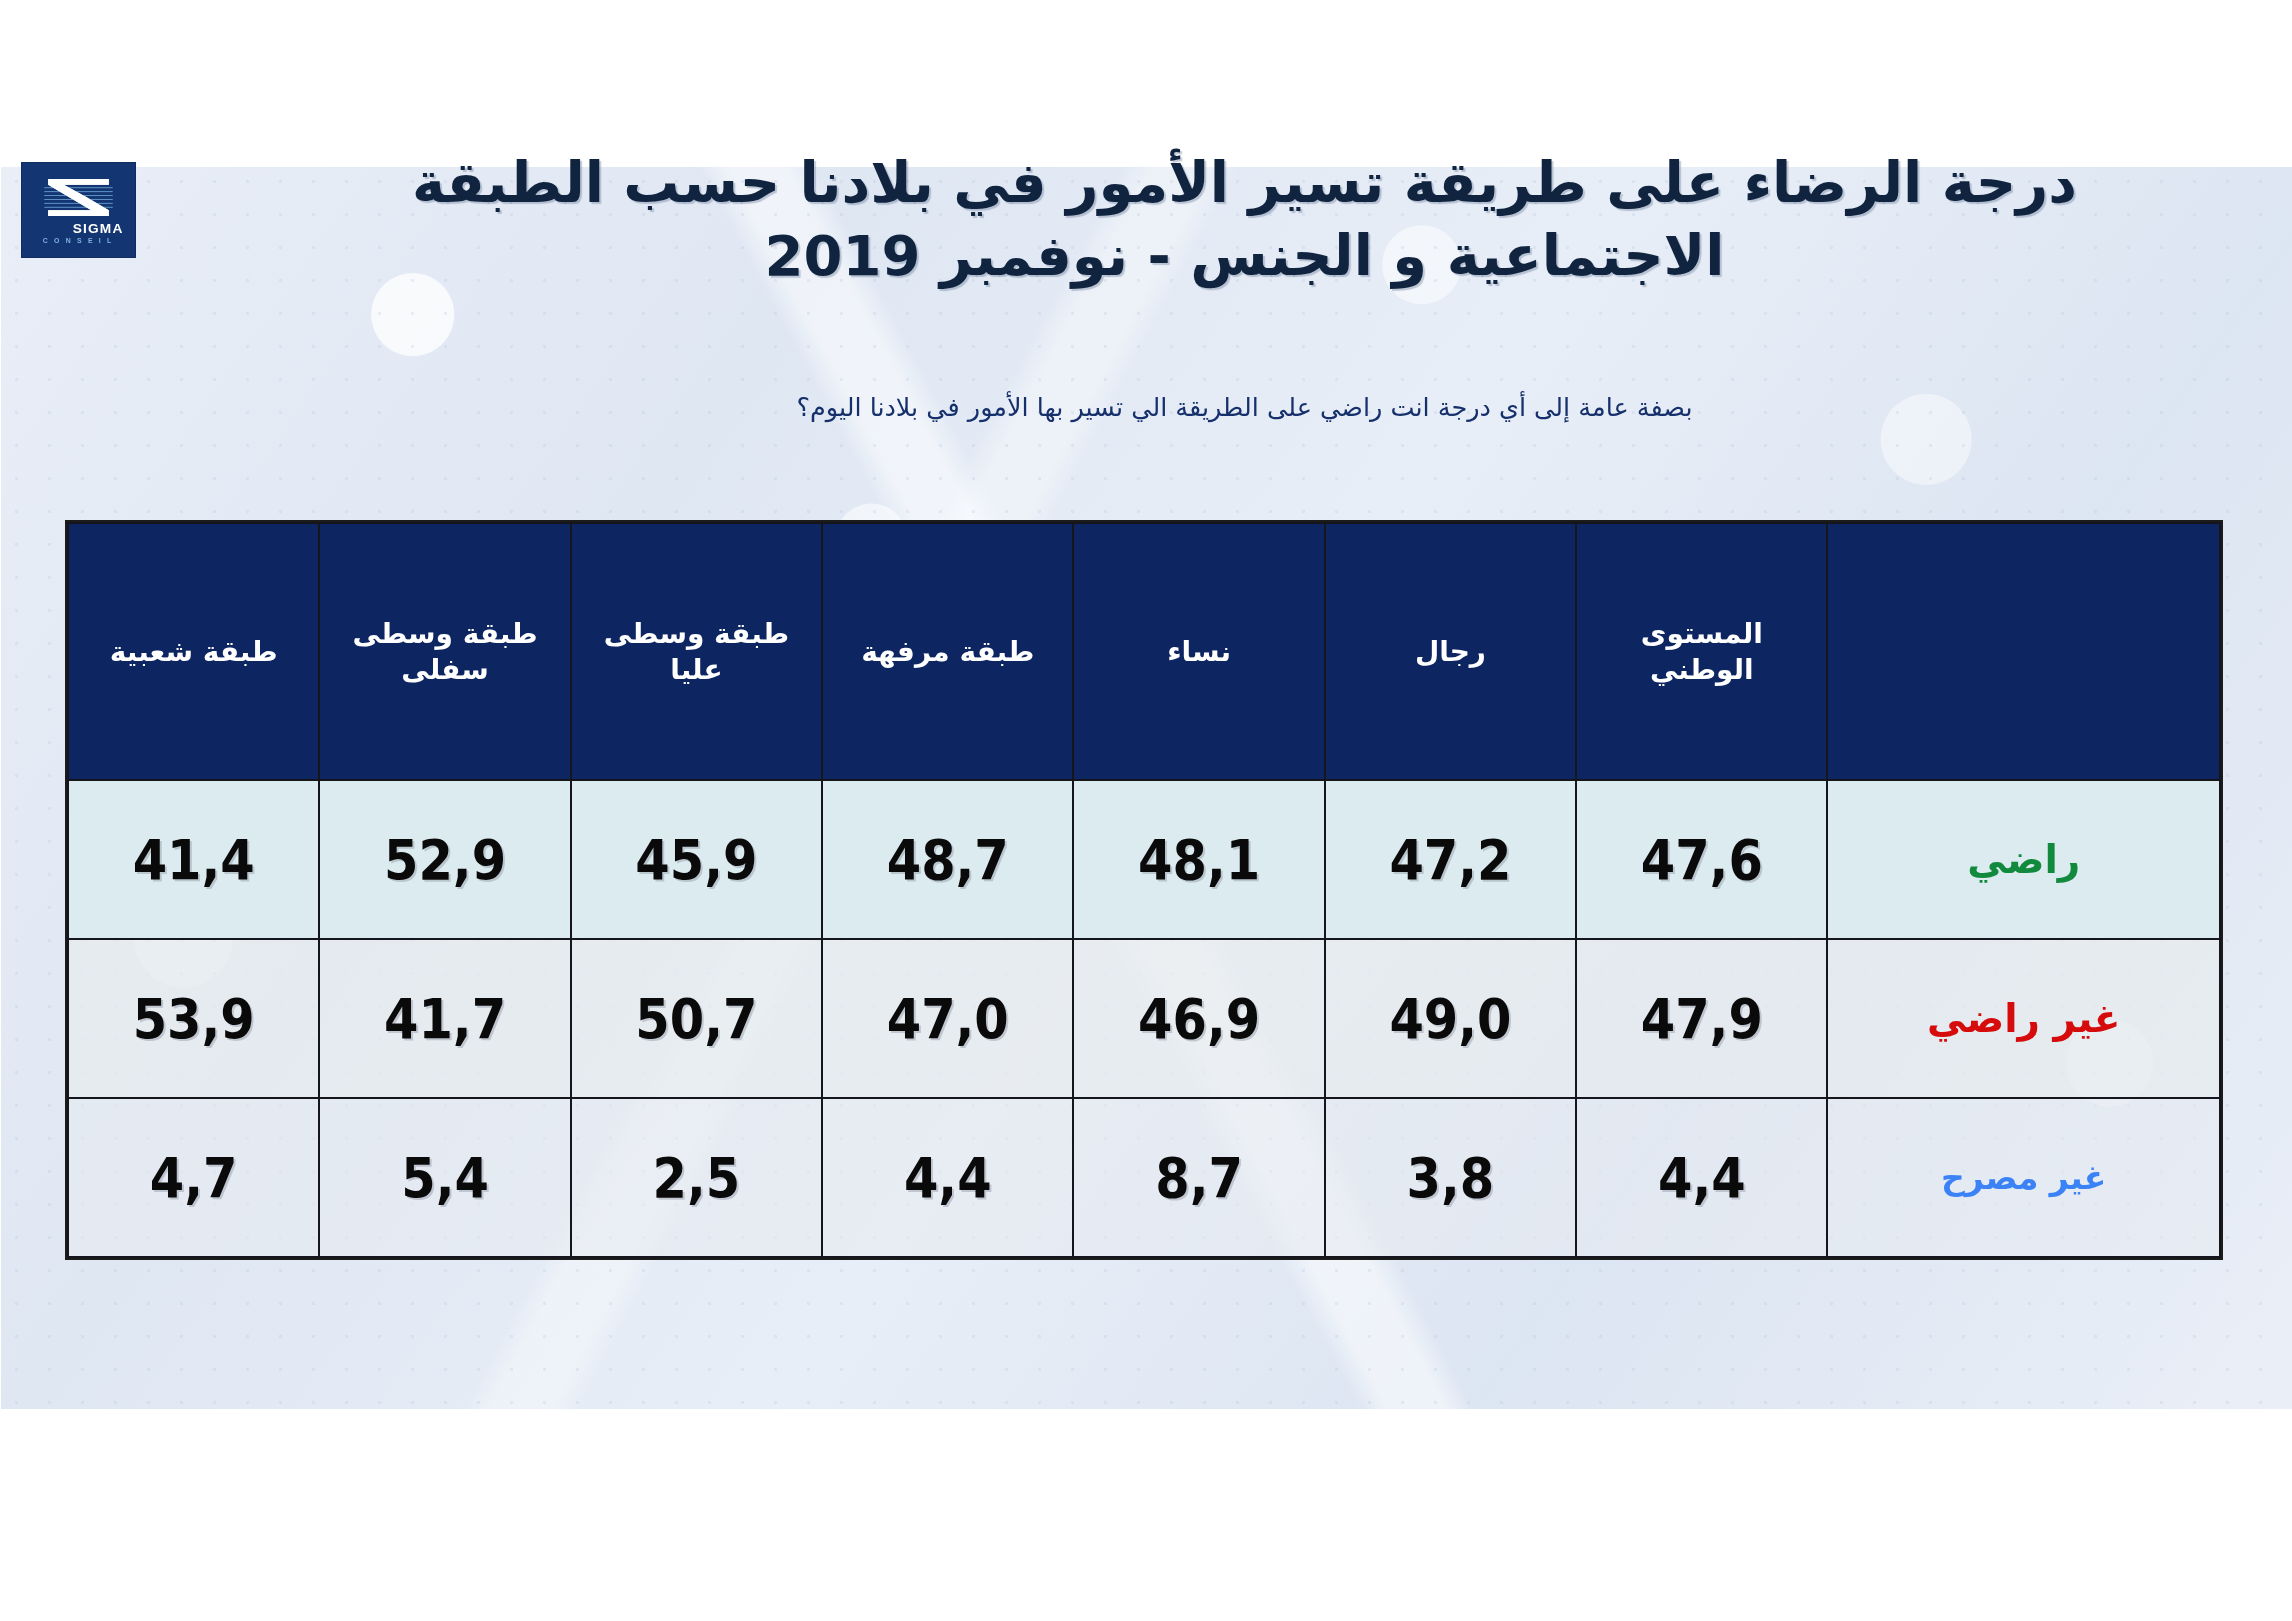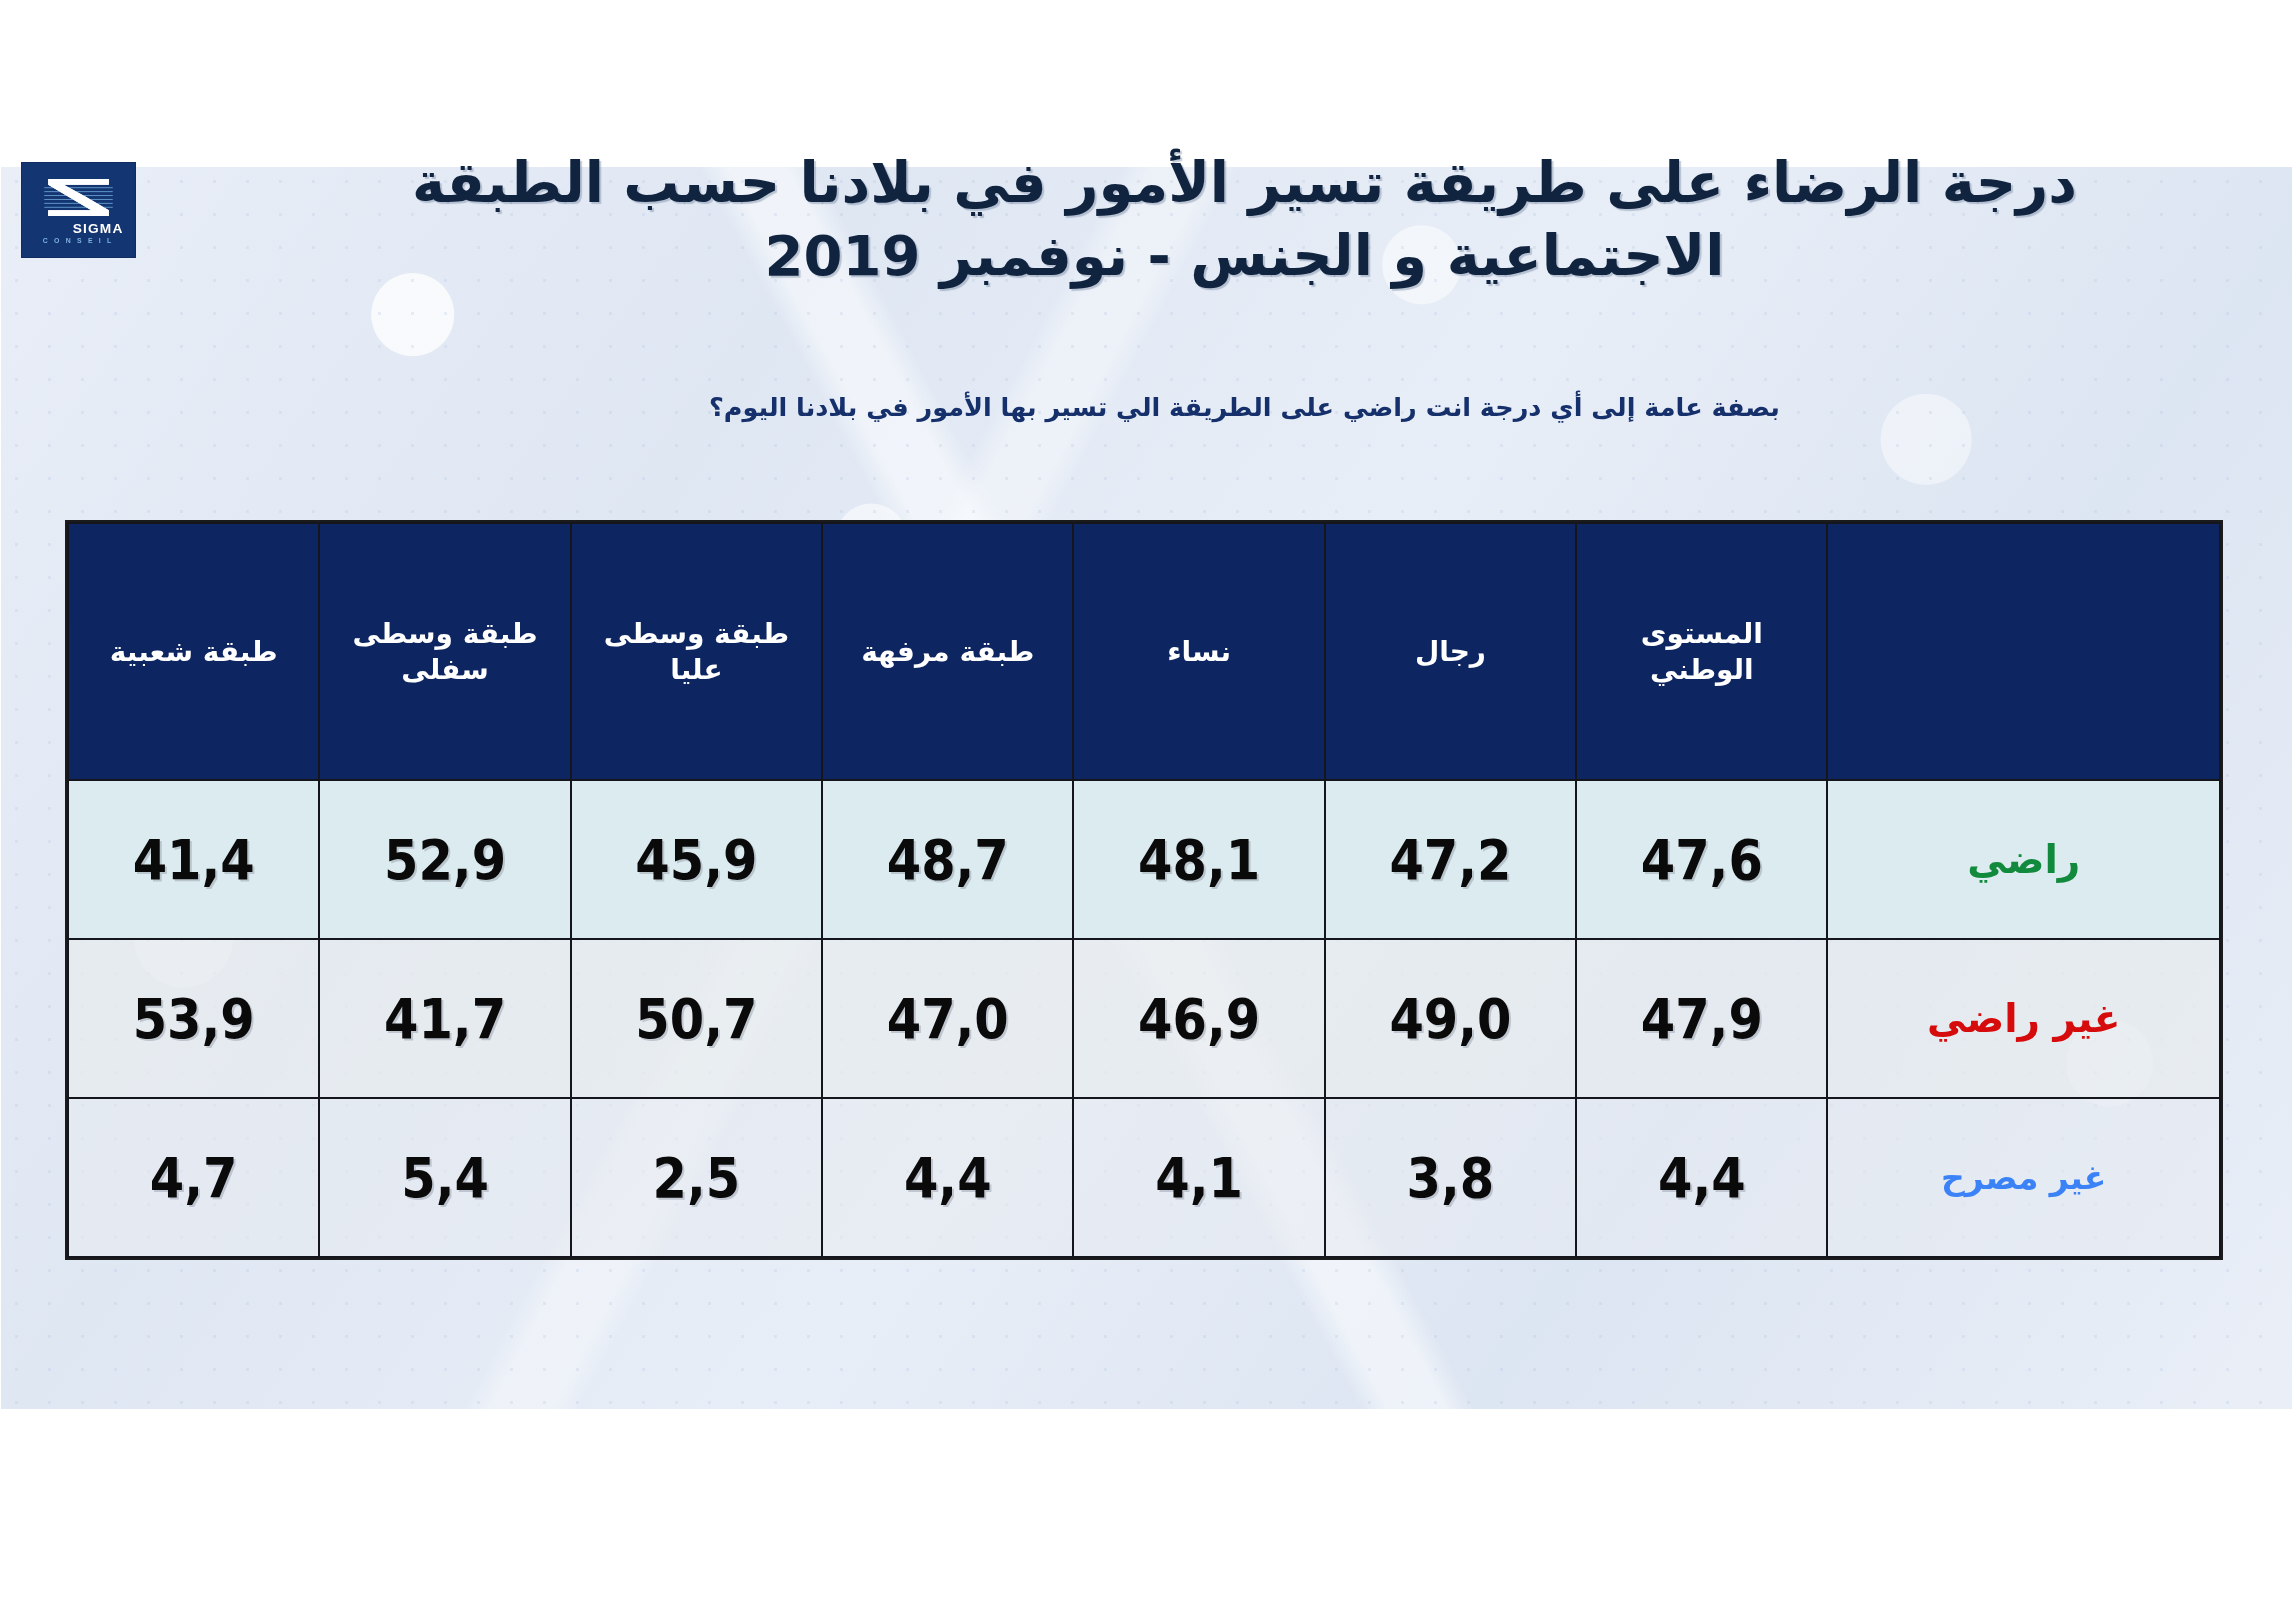--- a/index.html
+++ b/index.html
@@ -124,21 +124,21 @@
   }
 
   .subtitle {
     position: absolute;
     right: 147px;
     top: 392px;
     width: 1803px;
     text-align: center;
     color: #15306b;
     font-family: "DejaVu Sans", "Liberation Sans", sans-serif;
-    font-weight: 700;
+    font-weight: 400;
     font-size: 25.5px;
     line-height: 1.2;
     direction: rtl;
   }
 
   
   .table-wrap {
     position: absolute;
     left: 67px;
     top: 522px;
@@ -299,21 +299,21 @@
           <td class="value">46,9</td>
           <td class="value">47,0</td>
           <td class="value">50,7</td>
           <td class="value">41,7</td>
           <td class="value">53,9</td>
         </tr>
         <tr class="row3">
           <td class="rowlabel nodeclare">غير مصرح</td>
           <td class="value">4,4</td>
           <td class="value">3,8</td>
-          <td class="value">4,1</td>
+          <td class="value">8,7</td>
           <td class="value">4,4</td>
           <td class="value">2,5</td>
           <td class="value">5,4</td>
           <td class="value">4,7</td>
         </tr>
       </tbody>
     </table>
   </div>
 
 

